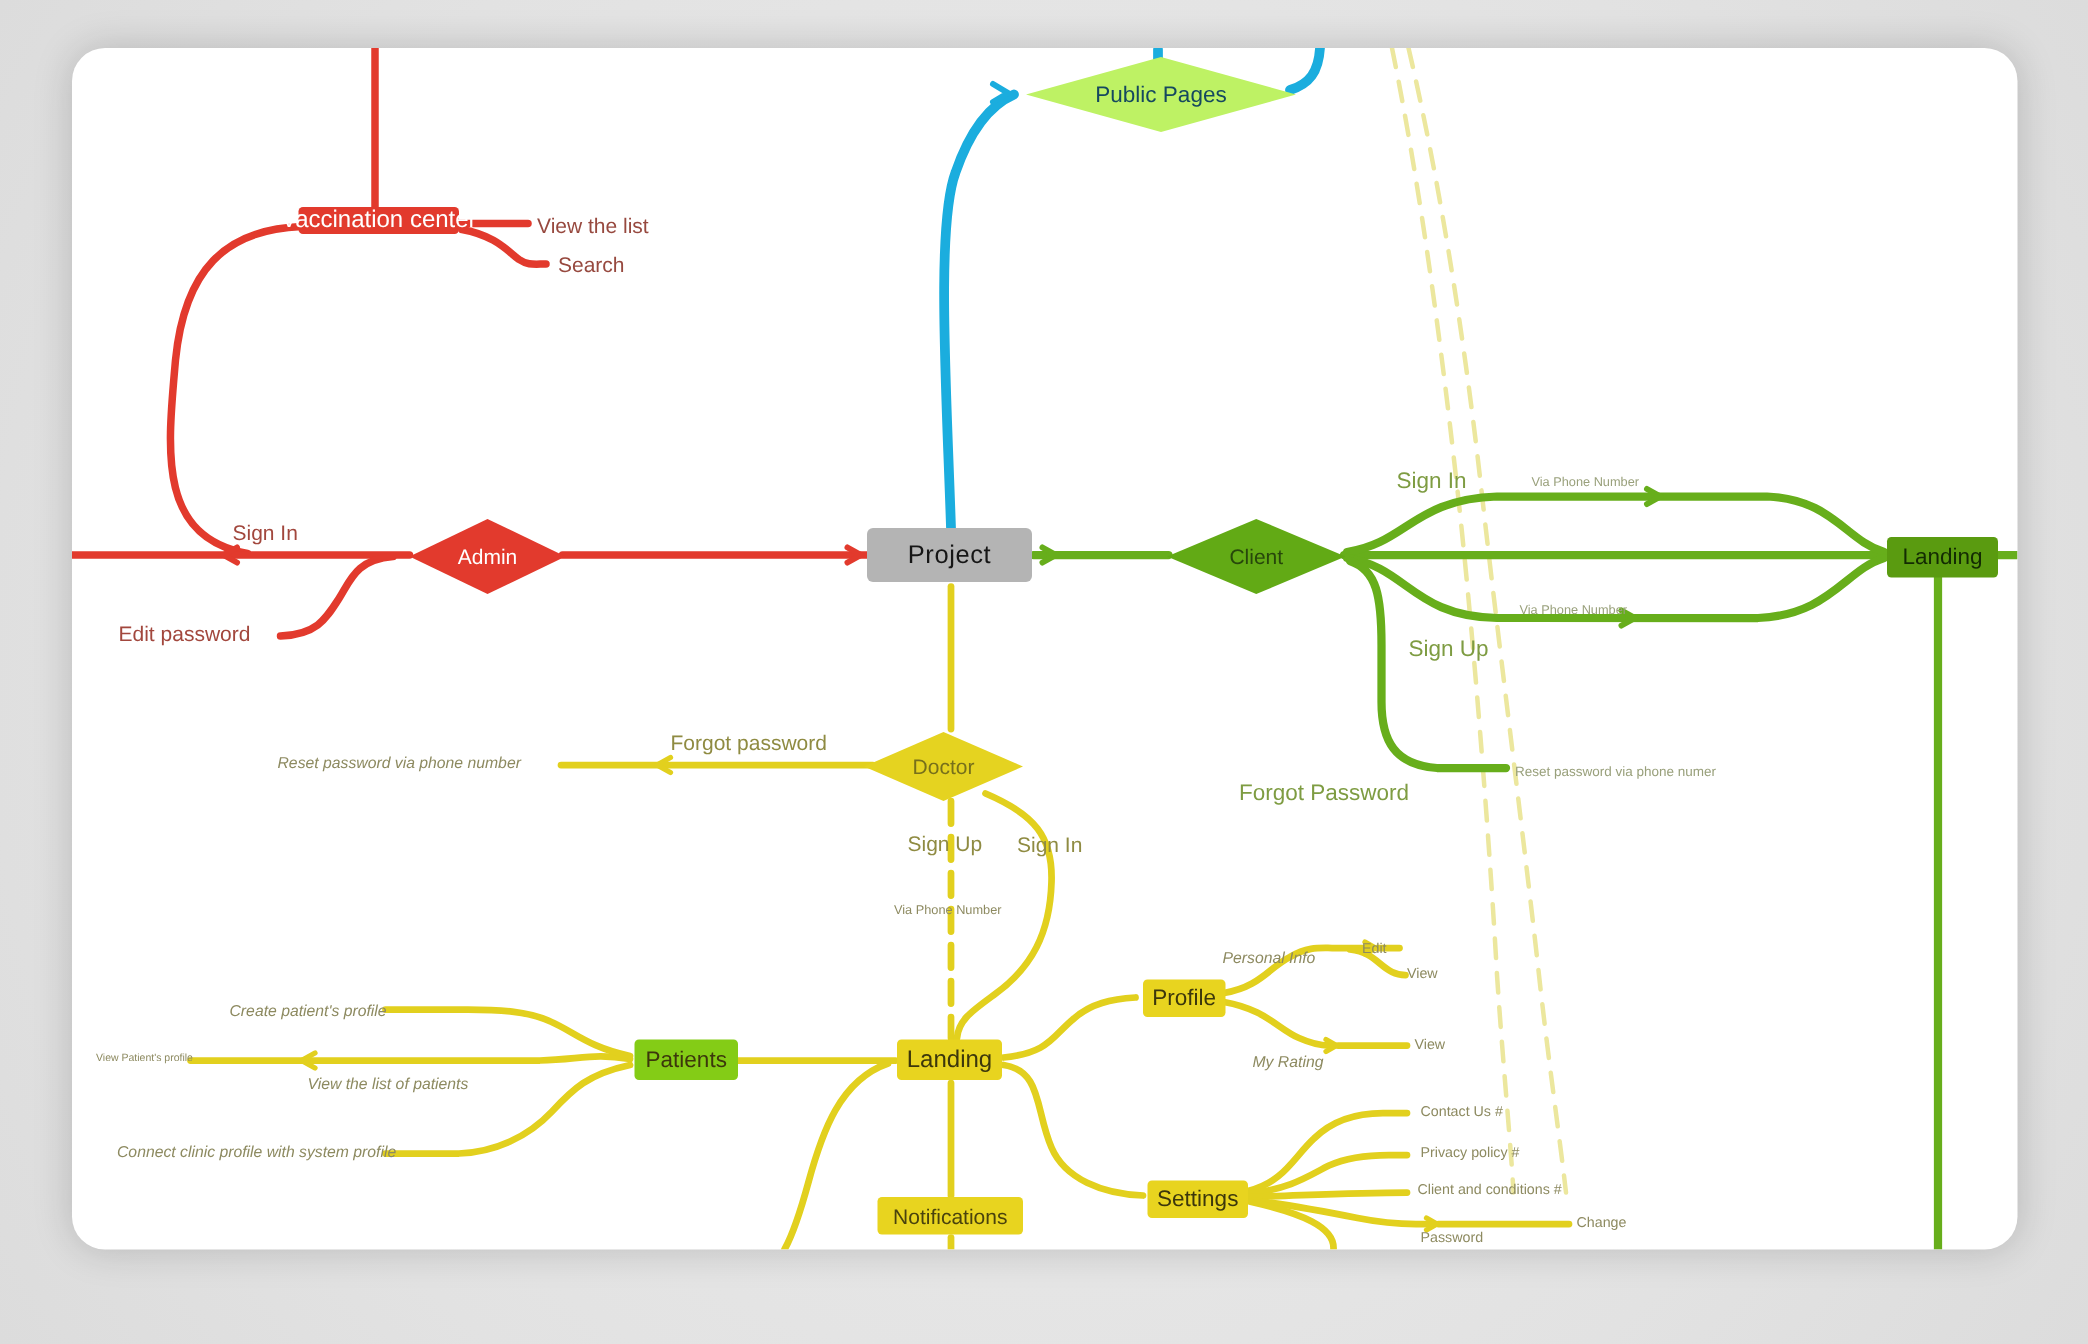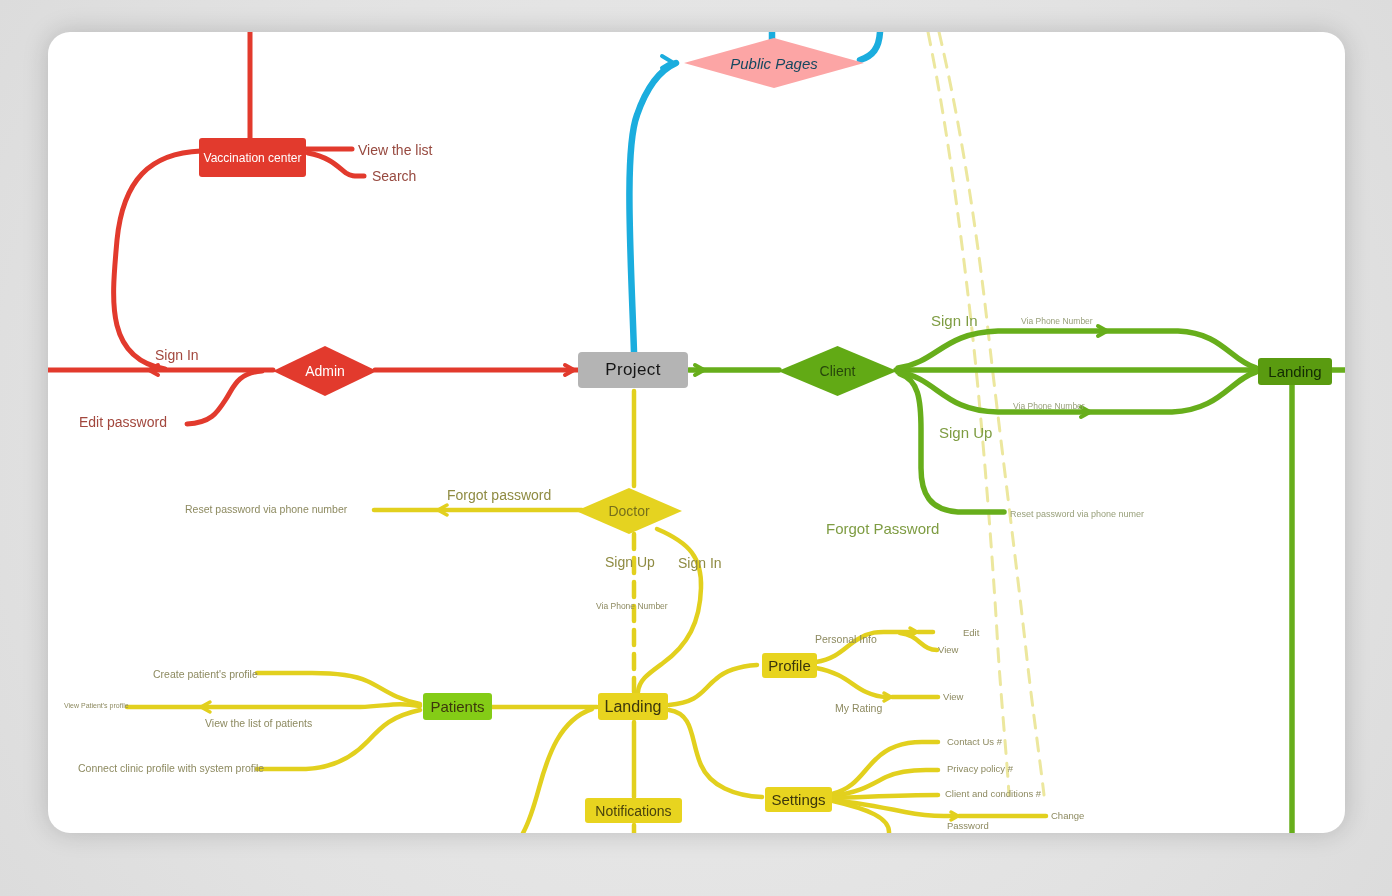--- a/index.html
+++ b/index.html
@@ -11,39 +11,39 @@
             background:#ffffff; border-radius:22px; box-shadow:0 0 26px rgba(0,0,0,.18); overflow:hidden; }
   svg.edges { position:absolute; left:0; top:0; width:1297px; height:801px; }
 
   .box { position:absolute; display:flex; align-items:center; justify-content:center;
          border-radius:3px; white-space:nowrap; }
   .diamond { position:absolute; display:flex; align-items:center; justify-content:center;
              clip-path:polygon(50% 0,100% 50%,50% 100%,0 50%); white-space:nowrap; }
 
   .n-project { left:530px; top:320px; width:110px; height:36px; background:#b4b4b4;
                color:#161616; font-size:17px; letter-spacing:.4px; border-radius:4px; }
-  .n-public  { left:636px; top:6px;  width:180px; height:50px; background:#fca5a5; color:#15485f; font-size:15px;font-style:italic; }
+  .n-public  { left:636px; top:6px;  width:180px; height:50px; background:#bef264; color:#15485f; font-size:15px; }
   .n-admin   { left:225px; top:314px; width:104px; height:50px; background:#e23a2d; color:#ffffff; font-size:14px; }
   .n-client  { left:730px; top:314px; width:119px; height:50px; background:#62aa15; color:#27470b; font-size:14px; }
   .n-doctor  { left:528px; top:456px; width:106px; height:46px; background:#e5d320; color:#77701b; font-size:14px; }
-  .n-vacc    { left:151px; top:106px; width:107px; height:39px; background:#e23a2d; color:#ffffff; font-size:12px; }
+  .n-vacc    { left:151px; top:106px; width:107px; height:18px; background:#e23a2d; color:#ffffff; font-size:16px; }
   .n-landg   { left:1210px; top:326px; width:74px; height:27px; background:#5a9b10; color:#132b03; font-size:15px; }
   .n-landy   { left:550px; top:661px; width:70px; height:27px; background:#e8d41f; color:#3c370c; font-size:16px; }
   .n-patients{ left:375px; top:661px; width:69px; height:27px; background:#84cc16; color:#3c370c; font-size:15px; }
   .n-profile { left:714px; top:621px; width:55px; height:25px; background:#e8d41f; color:#3c370c; font-size:15px; }
   .n-settings{ left:717px; top:755px; width:67px; height:25px; background:#e8d41f; color:#3c370c; font-size:15px; }
   .n-notif   { left:537px; top:766px; width:97px; height:25px; background:#e8d41f; color:#4a430d; font-size:14px; }
 
   .lbl { position:absolute; white-space:nowrap; }
   .red-l   { color:#a2473d; font-size:14px; }
   .red-s   { color:#97493f; font-size:14px; }
   .grn-l   { color:#7e9c42; font-size:15px; }
   .grn-s   { color:#99a07b; font-size:8.5px; }
   .yel-l   { color:#8f8b42; font-size:14px; }
-  .yel-m   { color:#8d8a60; font-size:10.5px; }
+  .yel-m   { color:#8d8a60; font-size:10.5px;font-style:italic; }
   .yel-s   { color:#8d8a60; font-size:9.5px; }
   .yel-xs  { color:#8d8a60; font-size:7px; }
 </style>
 </head>
 <body>
 
 <div class="stage">
   <div class="canvas">
 
     <svg class="edges" viewBox="0 0 1297 801">
@@ -154,21 +154,21 @@
     <div class="lbl yel-l" style="left:557px; top:522px;">Sign Up</div>
     <div class="lbl yel-l" style="left:630px; top:523px;">Sign In</div>
     <div class="lbl grn-s" style="left:548px; top:569px; color:#8d8a60;">Via Phone Number</div>
 
     <div class="lbl yel-m" style="left:105px; top:636px;">Create patient's profile</div>
     <div class="lbl yel-m" style="left:157px; top:659px;margin-top:26px;">View the list of patients</div>
     <div class="lbl yel-xs" style="left:16px; top:670px;">View Patient's profile</div>
     <div class="lbl yel-m" style="left:30px; top:730px;">Connect clinic profile with system profile</div>
 
     <div class="lbl yel-m" style="left:767px; top:585px;margin-top:16px;">Personal Info</div>
-    <div class="lbl yel-s" style="left:915px; top:595px;">Edit</div>
+    <div class="lbl yel-s" style="left:860px; top:595px;">Edit</div>
     <div class="lbl yel-s" style="left:890px; top:612px;">View</div>
     <div class="lbl yel-m" style="left:787px; top:670px;">My Rating</div>
     <div class="lbl yel-s" style="left:895px; top:659px;">View</div>
 
     <div class="lbl yel-s" style="left:899px; top:704px;">Contact Us #</div>
     <div class="lbl yel-s" style="left:899px; top:731px;">Privacy policy #</div>
     <div class="lbl yel-s" style="left:897px; top:756px;">Client and conditions #</div>
     <div class="lbl yel-s" style="left:899px; top:788px;">Password</div>
     <div class="lbl yel-s" style="left:1003px; top:778px;">Change</div>
 

